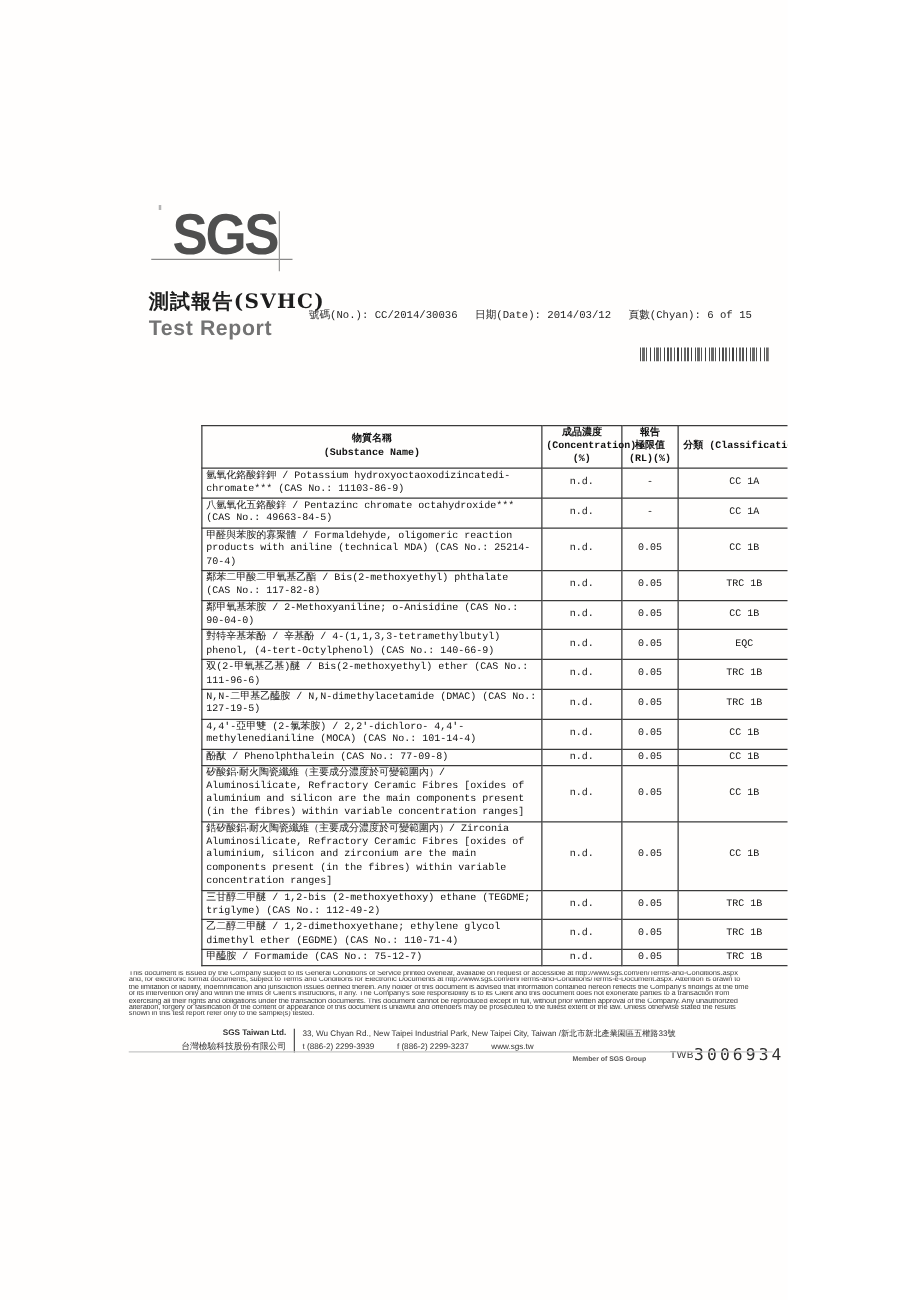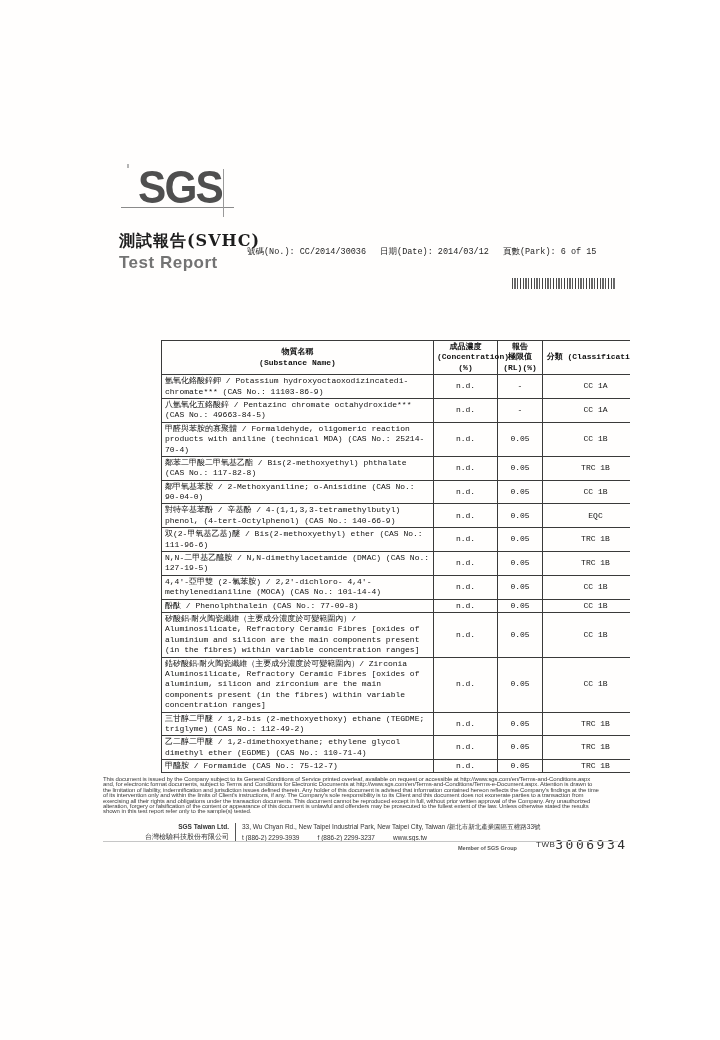--- a/index.html
+++ b/index.html
@@ -65,21 +65,21 @@
 <div class="page">
 
   <div class="logo">SGS</div>
   <div class="logo-underline"></div>
   <div class="logo-vmark"></div>
   <div class="logo-dot"></div>
 
   <div class="title-zh">測試報告(SVHC)</div>
   <div class="title-en">Test Report</div>
 
-  <div class="info-line"><span>號碼(No.):</span><span> </span><span>CC/2014/30036</span><span class="gap"></span><span>日期(Date):</span><span> </span><span>2014/03/12</span><span class="gap"></span><span>頁數(Park):</span><span> </span><span>6 of 15</span></div>
+  <div class="info-line"><span>號碼(No.):</span><span> </span><span>CC/2014/30036</span><span class="gap"></span><span>日期(Date):</span><span> </span><span>2014/03/12</span><span class="gap"></span><span>頁數(Chyan):</span><span> </span><span>6 of 15</span></div>
 
   <div class="barcode"></div>
 
   <div class="tbl-wrap">
     <table>
       <colgroup>
           <col style="width:272px">
           <col style="width:64px">
           <col style="width:45px">
           <col style="width:106px">

